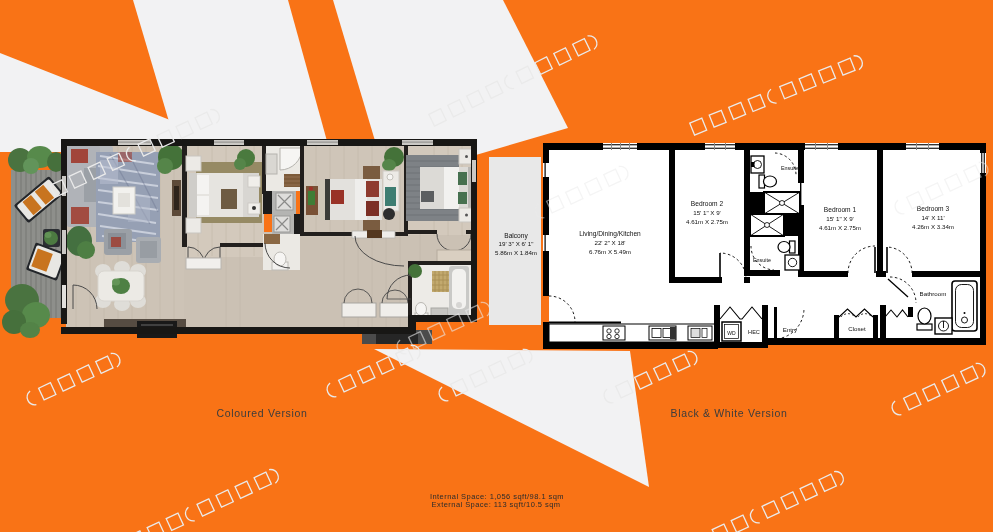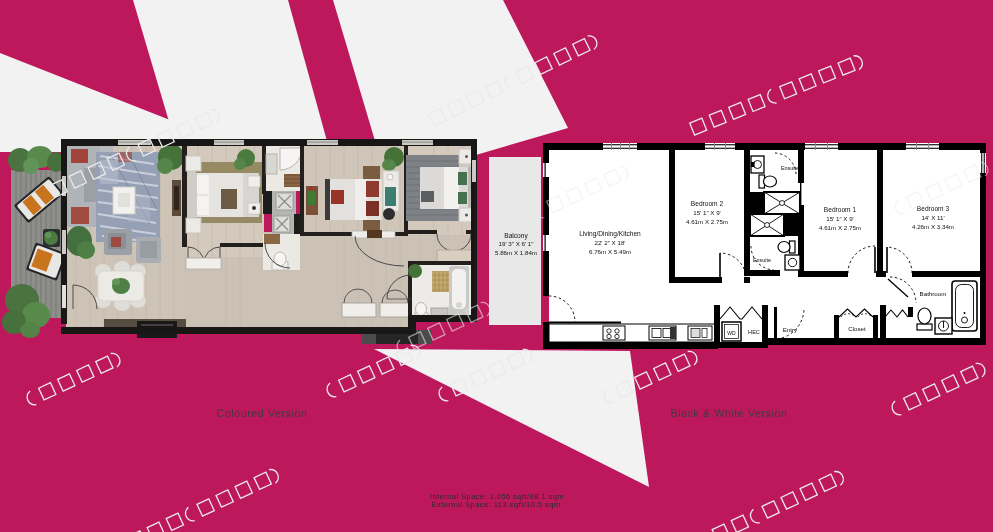--- a/index.html
+++ b/index.html
@@ -1,16 +1,16 @@
 <!DOCTYPE html>
 <html><head>
 <meta charset="utf-8">
 <style>
   html,body{margin:0;padding:0;background:#fff;}
-  #page{position:relative;width:993px;height:532px;background:#be185d;overflow:hidden;font-family:"Liberation Sans",sans-serif;}
+  #page{position:relative;width:993px;height:532px;background:#f97316;overflow:hidden;font-family:"Liberation Sans",sans-serif;}
   svg{position:absolute;top:0;left:0;}
   text{font-family:"Liberation Sans",sans-serif;}
 </style>
 </head>
 <body>
 <div id="page">
 <svg width="993" height="532" viewBox="0 0 993 532">
 
   <polygon points="0,53 170,120 176,141 62,141 62,152 0,152" fill="#f2f2f3"></polygon>
 

